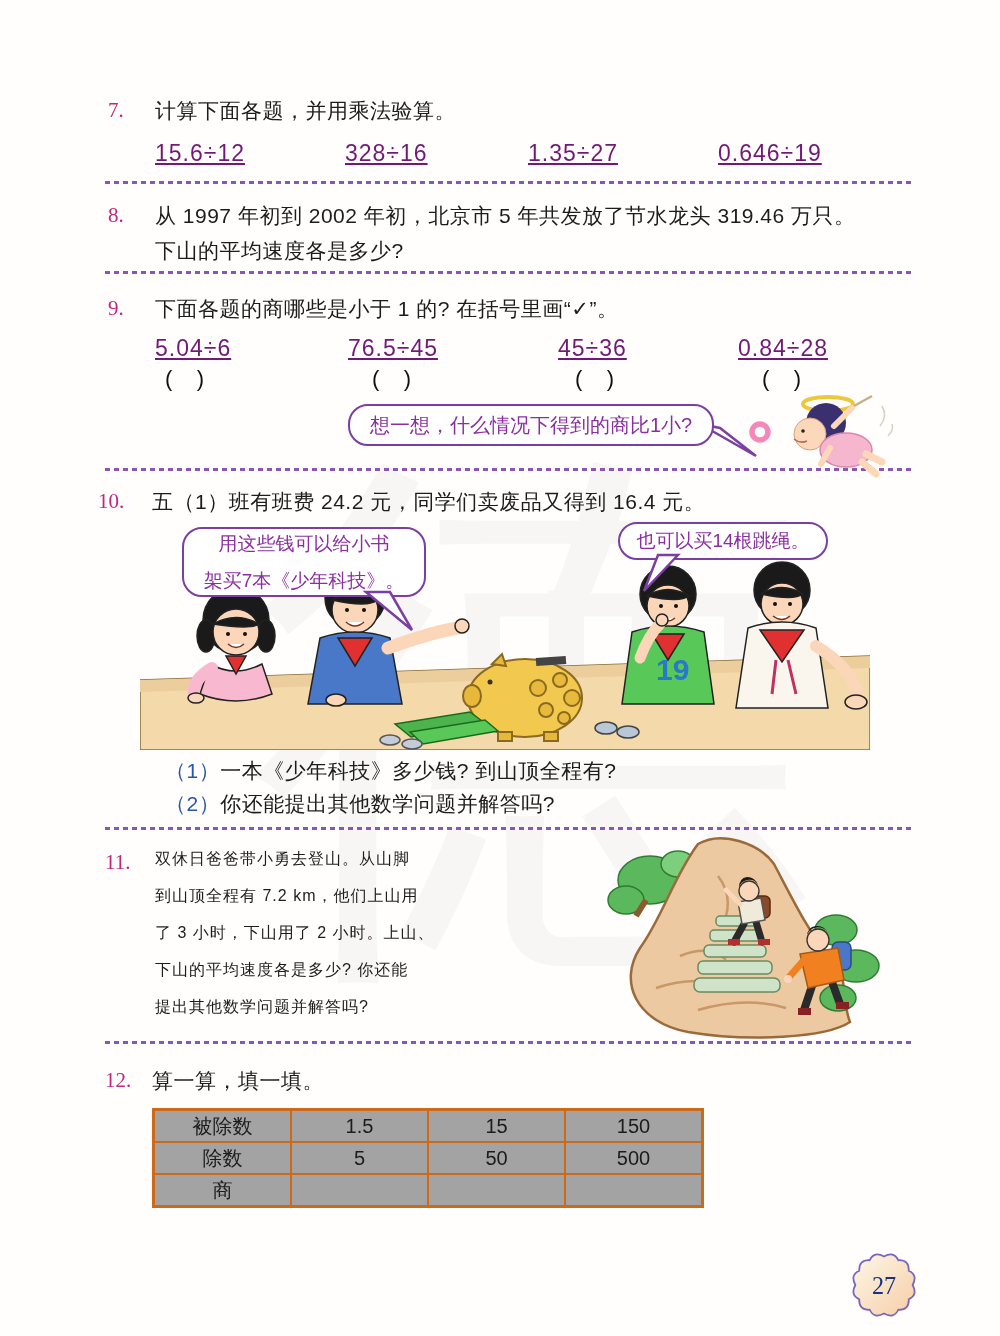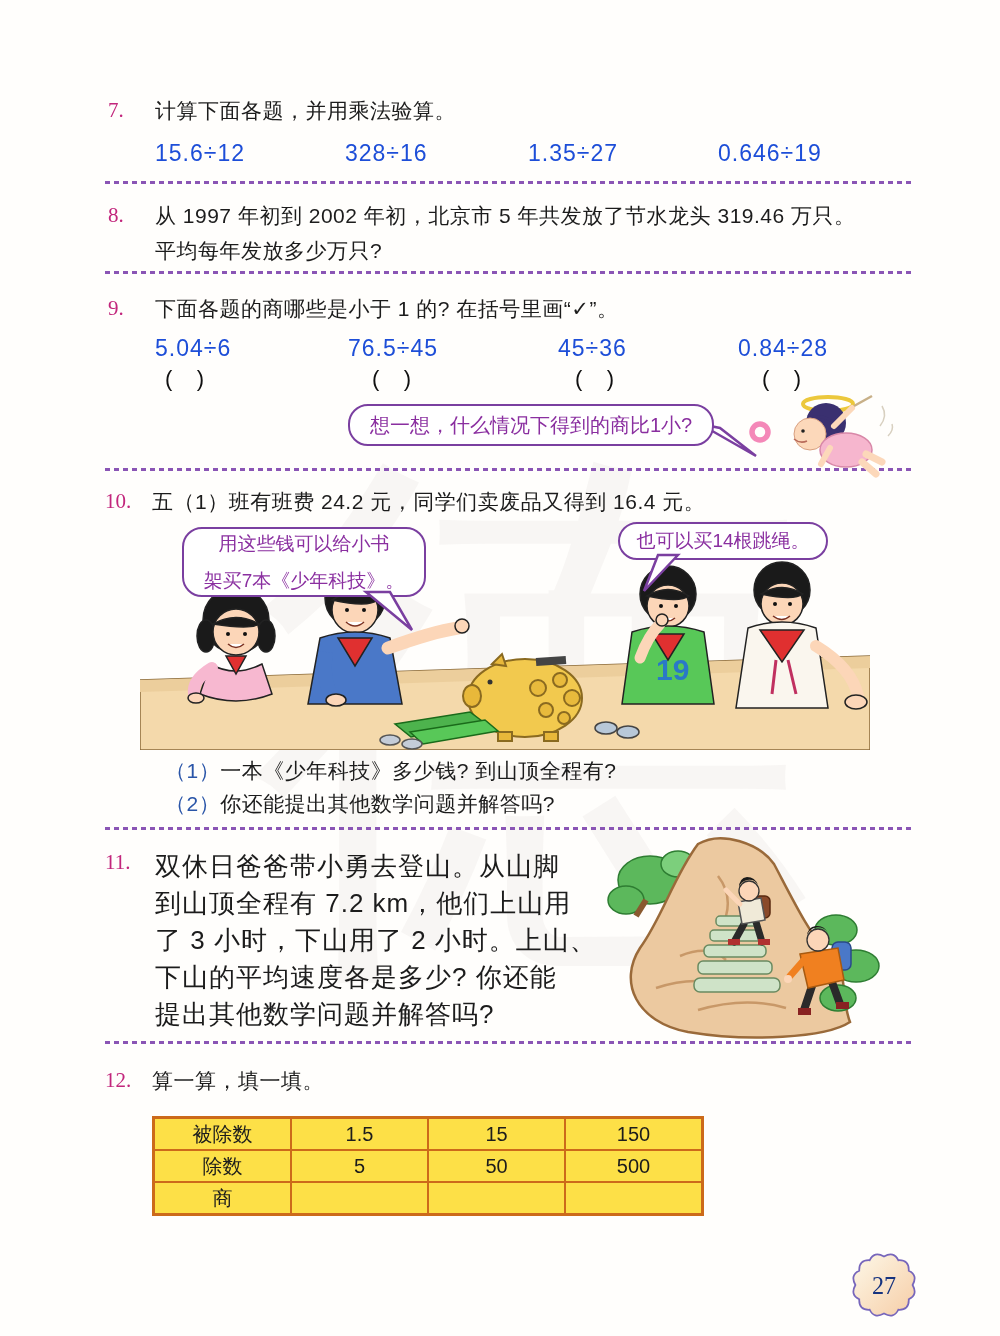--- a/index.html
+++ b/index.html
@@ -4,33 +4,33 @@
 <style>
   html,body{margin:0;padding:0;background:#e9e9e9;}
   .page{
     position:relative; width:1000px; height:1336px; margin:0 auto;
     background:#fffefc; overflow:hidden;
     font-family:"Liberation Sans","DejaVu Sans",sans-serif; color:#1c1c1c;
   }
   .abs{position:absolute;}
   .pnum{font-family:"Liberation Serif","DejaVu Serif",serif; color:#c2267c; font-size:21px;}
   .ptext{font-size:21px; letter-spacing:0.5px;}
-  .expr{font-size:23px; letter-spacing:1px; color:#1d4ed8;}
+  .expr{font-size:23px; letter-spacing:1px; color:#701a75;text-decoration:underline;}
   .paren{font-size:22px; white-space:pre; color:#111;}
   .divider{height:3px; width:810px;
     background:repeating-linear-gradient(90deg,#8a55b5 0 5px,transparent 5px 9px);}
   .bubble{
     border:2.5px solid #7a3fa0; border-radius:20px; background:#fff;
     color:#8a2fa0; display:flex; align-items:center; justify-content:center;
     text-align:center; z-index:3; line-height:1.35;
   }
   .subq{font-size:21px; letter-spacing:0.5px;}
   .submark{color:#2a55a8;}
-  .p11line{font-size:26px; letter-spacing:1px;}
-  table.fill{border-collapse:collapse; background:#fde047;margin-top:8px;}
+  .p11line{font-size:16px; letter-spacing:1px;}
+  table.fill{border-collapse:collapse; background:#a3a3a3;}
   table.fill td{
     border:2px solid #cc6a1a; width:135px; height:30px;
     text-align:center; font-size:20px; padding:0;
   }
   table.fill{border:3px solid #cc6a1a;}
   .watermark{
     font-family:"Liberation Serif","DejaVu Serif",serif;
     font-size:560px; color:rgba(110,100,90,0.05); z-index:0; line-height:1;
     pointer-events:none; user-select:none;
   }
@@ -46,21 +46,21 @@
   <div class="abs pnum" style="left:108px; top:98px;">7.</div>
   <div class="abs ptext" style="left:155px; top:97px;">计算下面各题，并用乘法验算。</div>
   <div class="abs expr" style="left:155px; top:140px;">15.6÷12</div>
   <div class="abs expr" style="left:345px; top:140px;">328÷16</div>
   <div class="abs expr" style="left:528px; top:140px;">1.35÷27</div>
   <div class="abs expr" style="left:718px; top:140px;">0.646÷19</div>
   <div class="abs divider" style="left:105px; top:181px;"></div>
 
   <div class="abs pnum" style="left:108px; top:203px;">8.</div>
   <div class="abs ptext" style="left:155px; top:202px;">从 1997 年初到 2002 年初，北京市 5 年共发放了节水龙头 319.46 万只。</div>
-  <div class="abs ptext" style="left:155px; top:237px;">平均每年发放多少万只?</div>
+  <div class="abs ptext" style="left:155px; top:237px;">下山的平均速度各是多少?</div>
   <div class="abs divider" style="left:105px; top:271px;"></div>
 
   <div class="abs pnum" style="left:108px; top:296px;">9.</div>
   <div class="abs ptext" style="left:155px; top:295px;">下面各题的商哪些是小于 1 的? 在括号里画“✓”。</div>
   <div class="abs expr" style="left:155px; top:335px;">5.04÷6</div>
   <div class="abs expr" style="left:348px; top:335px;">76.5÷45</div>
   <div class="abs expr" style="left:558px; top:335px;">45÷36</div>
   <div class="abs expr" style="left:738px; top:335px;">0.84÷28</div>
   <div class="abs paren" style="left:165px; top:366px;">(    )</div>
   <div class="abs paren" style="left:372px; top:366px;">(    )</div>
@@ -84,21 +84,21 @@
     <path d="M56,47 q6,5 13,2" fill="none" stroke="#b86a5a" stroke-width="1.6"></path>
     <ellipse cx="108" cy="58" rx="26" ry="17" fill="#f6b6ce" stroke="#d888a8" stroke-width="1.5"></ellipse>
     <path d="M96,34 L114,16" stroke="#fcd8ba" stroke-width="6" stroke-linecap="round"></path>
     <path d="M92,56 L83,72" stroke="#fcd8ba" stroke-width="6" stroke-linecap="round"></path>
     <path d="M128,62 L144,70" stroke="#fcd8ba" stroke-width="7" stroke-linecap="round"></path>
     <path d="M124,70 L138,82" stroke="#fcd8ba" stroke-width="7" stroke-linecap="round"></path>
     <path d="M116,14 L134,4" stroke="#c8b088" stroke-width="2.5"></path>
     <path d="M142,34 q8,-10 2,-20 M150,44 q6,-6 4,-12" fill="none" stroke="#d8d0c0" stroke-width="1.5"></path>
   </svg>
 
-  <div class="abs pnum" style="left:105px; top:489px;text-align:right;">10.</div>
+  <div class="abs pnum" style="left:98px; top:489px;text-align:right;">10.</div>
   <div class="abs ptext" style="left:152px; top:488px;">五（1）班有班费 24.2 元，同学们卖废品又得到 16.4 元。</div>
 
   <div class="abs bubble" style="left:182px; top:527px; width:240px; height:66px; font-size:19px; flex-direction:column;gap:11px;">
     <span>用这些钱可以给小书</span>
     <span>架买7本《少年科技》。</span>
   </div>
   <svg class="abs" style="left:360px; top:590px; z-index:4;" width="58" height="44">
     <path d="M6,2 L52,40 L30,2 Z" fill="#ffffff" stroke="#7a3fa0" stroke-width="2.5"></path>
   </svg>
 

